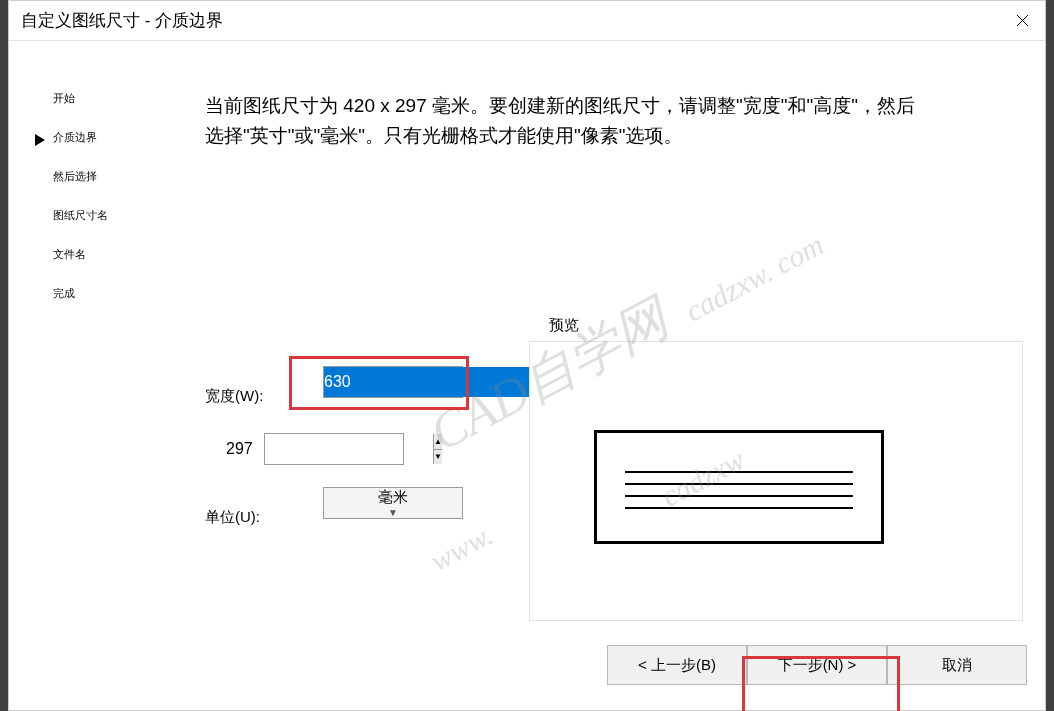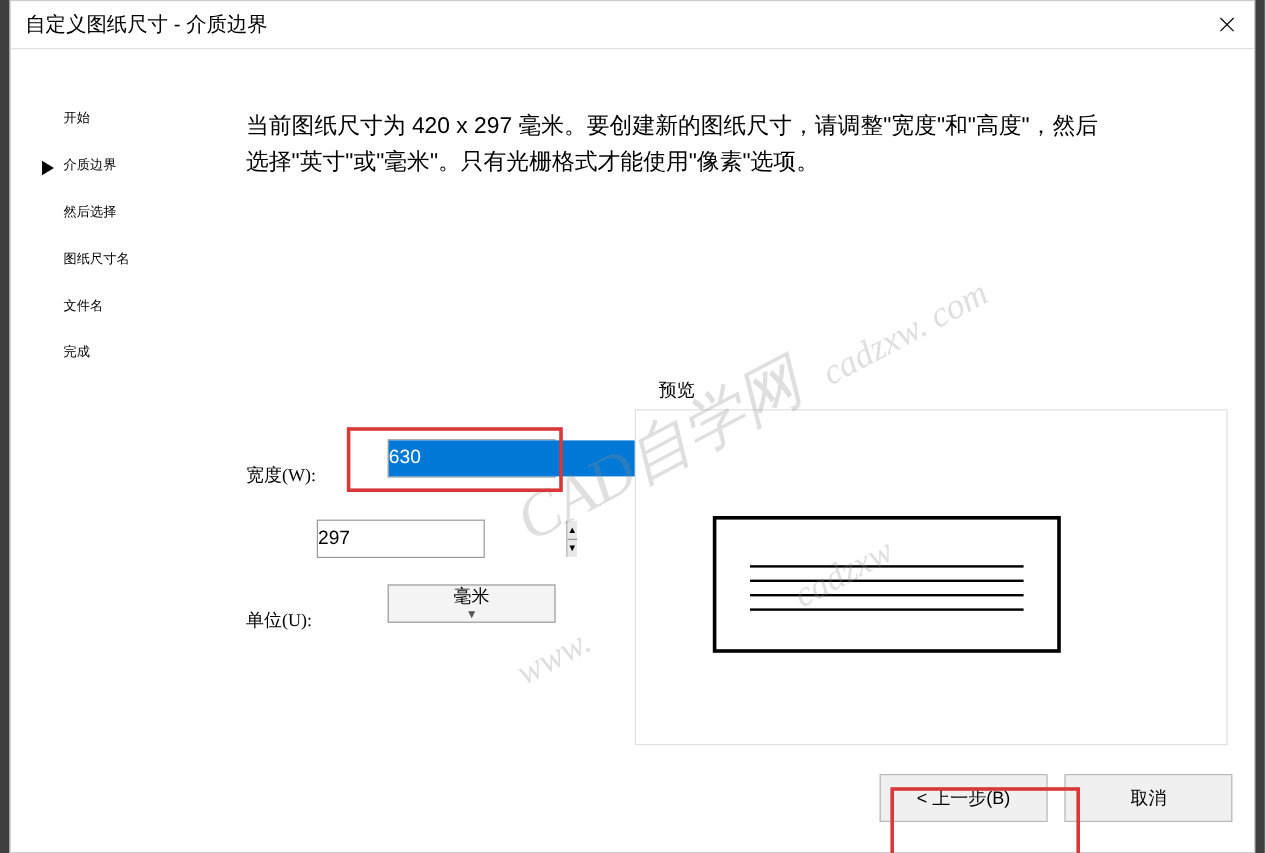--- a/index.html
+++ b/index.html
@@ -93,21 +93,20 @@
       display: flex;
       align-items: center;
       margin-bottom: 48px;
     }
     .form-label {
       width: 80px;
       font-size: 15px;
       color: #000000;
       text-align: left;
       margin-right: 38px;
-      font-family: Liberation Serif, serif;
     }
     .spinner-wrapper {
       position: relative;
       width: 140px;
       height: 32px;
       border: 1px solid #999999;
       background: #ffffff;
       display: flex;
     }
     .spinner-input {
@@ -209,21 +208,20 @@
       left: 28px;
       right: 28px;
       height: 2px;
       background: #000000;
     }
     .button-bar {
       position: absolute;
       bottom: 25px;
       right: 18px;
       display: flex;
-      gap: 14px;
     }
     .action-btn {
       width: 140px;
       height: 40px;
       background: #f0f0f0;
       border: 1px solid #b8b8b8;
       font-size: 15px;
       color: #000000;
       cursor: pointer;
       display: flex;
@@ -279,21 +277,21 @@
           <input class="spinner-input selected" type="text" value="630" style="">
           <div class="spinner-buttons">
             <div class="spinner-btn">▲</div>
             <div class="spinner-btn">▼</div>
           </div>
         </div>
       </div>
 
       <div class="form-row" style="margin-top:-10px;flex-direction:column;">
         <span class="form-label">高度(H):</span>
-        <div class="spinner-wrapper" style="margin-top:-30px;">
+        <div class="spinner-wrapper" style="margin-top:-30px;justify-content:center;">
           <input class="spinner-input" type="text" value="297" style="">
           <div class="spinner-buttons">
             <div class="spinner-btn">▲</div>
             <div class="spinner-btn">▼</div>
           </div>
         </div>
       </div>
 
       <div class="form-row" style="margin-top:-5px;">
         <span class="form-label">单位(U):</span>
@@ -312,20 +310,21 @@
         <div class="preview-line" style="top:62px;"></div>
         <div class="preview-line" style="top:74px;"></div>
       </div>
     </div>
 
     <div class="highlight-box-1"></div>
     <div class="highlight-box-2"></div>
 
     <div class="button-bar">
       <button class="action-btn">&lt; 上一步(B)</button>
+      <button class="action-btn">下一步(N) &gt;</button>
       <button class="action-btn">取消</button>
     </div>
 
     <div class="watermark wm1">CAD自学网</div>
     <div class="watermark wm2">cadzxw. com</div>
     <div class="watermark wm3">www.</div>
     <div class="watermark wm4">cadzxw</div>
   </div>
 </div>
 

